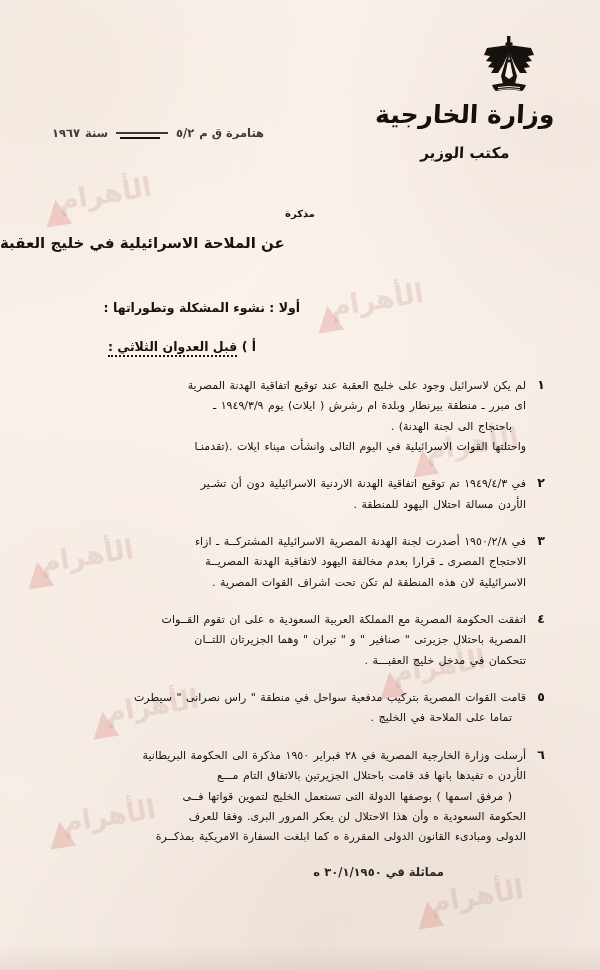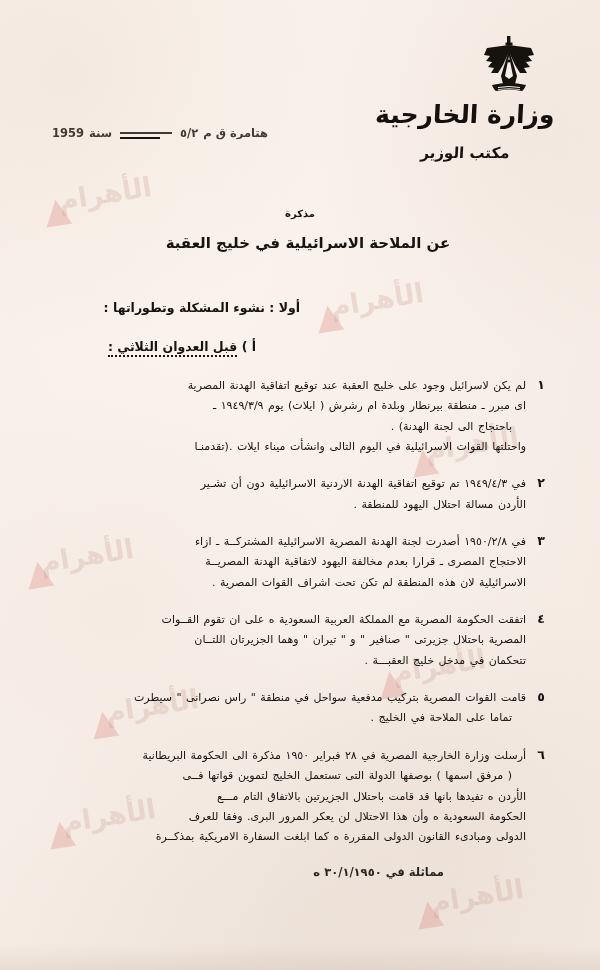--- a/index.html
+++ b/index.html
@@ -154,25 +154,24 @@
     right: 0; left: 0;
     text-align: center;
     font-size: 10px;
     font-weight: 700;
     letter-spacing: -0.3px;
   }
   .doc-subtitle {
     position: absolute;
     top: 234px;
     right: 0; left: 0;
-    text-align: center;
+    text-align: left;
     font-size: 15px;
     font-weight: 700;
     letter-spacing: -0.3px;
-    padding-left: 16px;
   }
 
   
   .body-wrap {
     position: absolute;
     top: 300px;
     right: 44px;
     left: 31px;
   }
 
@@ -295,21 +294,21 @@
       <div class="ministry-name">وزارة الخارجية</div>
       <div class="ministry-rule"></div>
       <div class="office-name">مكتب الوزير</div>
     </div>
 
     <div class="registry">
       <span>هتامرة ق م</span>
       <span>٥/٢</span>
       <span class="reg-rule"></span>
       <span>سنة</span>
-      <span>1959</span>
+      <span>١٩٦٧</span>
     </div>
 
     <div class="doc-title">مذكرة</div>
     <div class="doc-subtitle">عن الملاحة الاسرائيلية في خليج  العقبة</div>
 
     <div class="body-wrap">
 
       <div>
         <div class="section-heading">
           <span>أولا : نشوء المشكلة وتطوراتها :</span>
@@ -365,22 +364,22 @@
           <span class="text">
             <span class="ln">قامت القوات المصرية بتركيب مدفعية سواحل في منطقة " راس نصرانى " سيطرت</span>
             <span class="ln indent-1">تماما على الملاحة في الخليج  .</span>
           </span>
         </li>
 
         <li class="clause">
           <span class="num">٦</span>
           <span class="text">
             <span class="ln">أرسلت وزارة الخارجية المصرية في ٢٨ فبراير ١٩٥٠ مذكرة الى الحكومة البريطانية</span>
+            <span class="ln">الأردن ه تفيدها بانها قد قامت باحتلال الجزيرتين بالاتفاق التام مـــع</span>
             <span class="ln indent-1">( مرفق اسمها ) بوصفها الدولة التى تستعمل الخليج لتموين قواتها فــى</span>
-            <span class="ln">الأردن ه تفيدها بانها قد قامت باحتلال الجزيرتين بالاتفاق التام مـــع</span>
             <span class="ln">الحكومة السعودية ه وأن هذا  الاحتلال لن يعكر المرور البرى. وفقا للعرف</span>
             <span class="ln">الدولى ومبادىء القانون الدولى المقررة ه كما ابلغت السفارة الامريكية بمذكــرة</span>
           </span>
         </li>
 
       </ol>
 
       <div class="tail-note">مماثلة في ٣٠/١/١٩٥٠ ه</div>
 
     </div>

